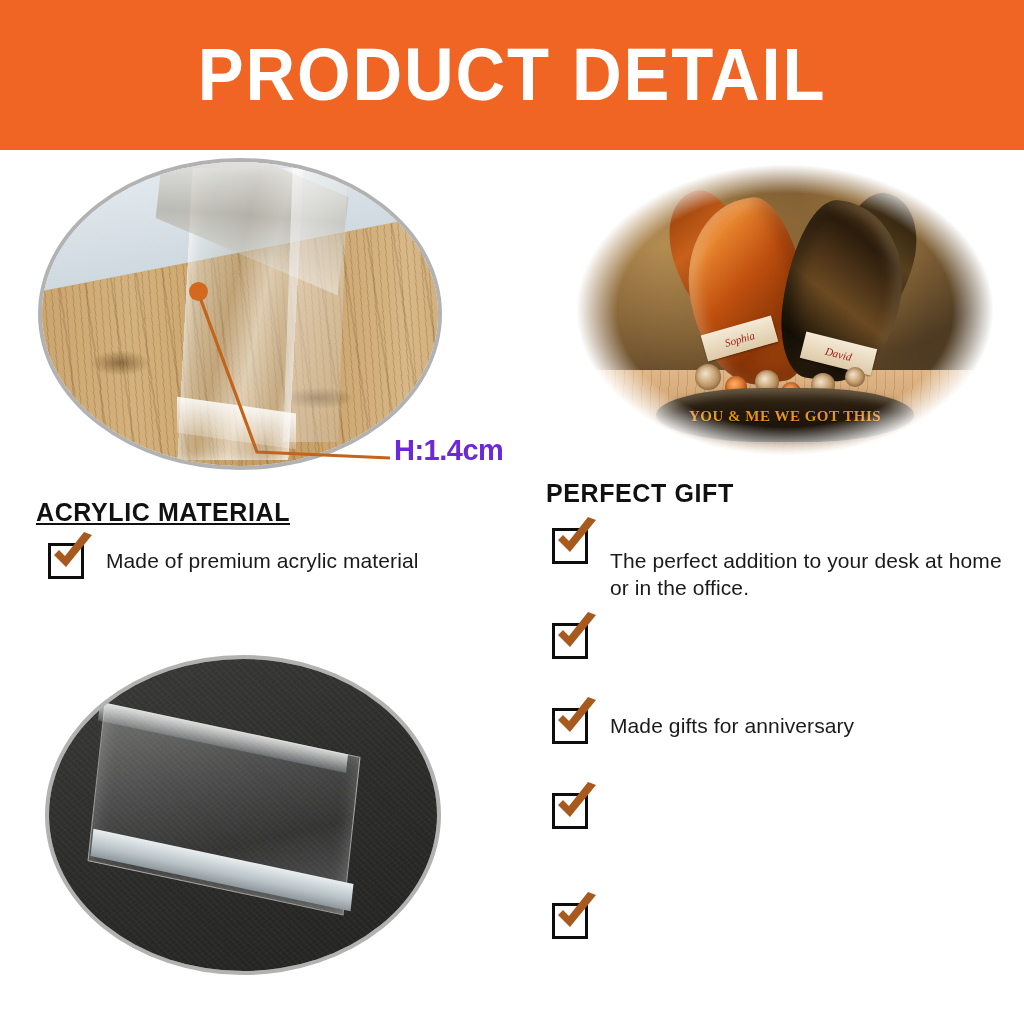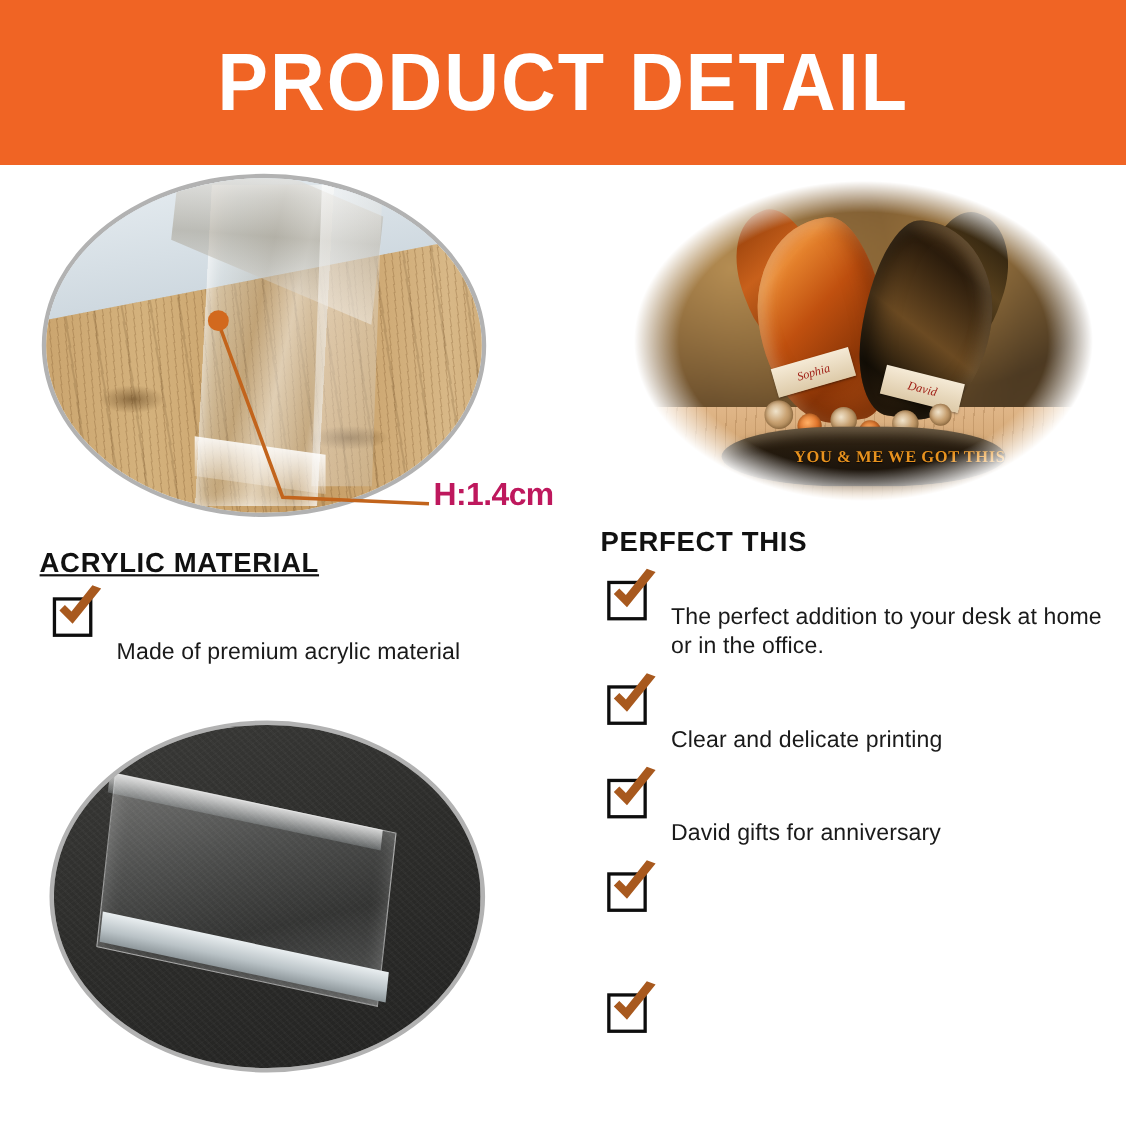--- a/index.html
+++ b/index.html
@@ -85,21 +85,21 @@
   }
 
   
   #callout-dot {
     position:absolute; left:189px; top:282px; width:19px; height:19px;
     border-radius:50%; background:#D2691E;
   }
   #callout-line { position:absolute; left:140px; top:270px; width:290px; height:200px; pointer-events:none; }
   #callout-label {
     position:absolute; left:394px; top:434px;
-    color:#be185d; font-weight:700; font-size:29px;
+    color:#6d28d9; font-weight:700; font-size:29px;
     font-family:"Liberation Sans", sans-serif;
     letter-spacing:-0.5px; white-space:nowrap;
   }
 
   
   #photo-figurine {
     left:570px; top:160px; width:430px; height:300px;
     border-radius:50%;
     -webkit-mask-image:radial-gradient(ellipse 50% 50% at 50% 50%, #000 78%, transparent 97%);
             mask-image:radial-gradient(ellipse 50% 50% at 50% 50%, #000 78%, transparent 97%);
@@ -162,21 +162,21 @@
     box-shadow:inset 0 0 4px rgba(80,50,20,.6);
   }
   .rose-orange {
     background:radial-gradient(circle at 42% 38%, #ffb066 0%, #e2742a 50%, #9c4209 100%);
   }
   .fig-base {
     position:absolute; left:20%; top:76%; width:60%; height:18%;
     border-radius:50%/60%;
     background:linear-gradient(180deg,#3a2c1a 0%,#241a0e 40%,#16100a 100%);
     box-shadow:inset 0 6px 10px rgba(255,235,200,.25), 0 4px 8px rgba(0,0,0,.4);
-    display:flex; align-items:flex-end; justify-content:flex-end;
+    display:flex; align-items:flex-end; justify-content:center;
     padding-bottom:4%;
   }
   #figurine-base-text {
     font-family:"Liberation Serif", serif; font-weight:700;
     color:#E8921E; font-size:15px; letter-spacing:.5px;
     text-shadow:0 1px 1px rgba(0,0,0,.8);
     white-space:nowrap;
   }
 
   
@@ -222,21 +222,20 @@
   .checkbox {
     position:relative; flex:0 0 auto;
     width:36px; height:36px;
     border:3px solid #0d0d0d; background:#ffffff;
   }
   .checkbox svg { position:absolute; left:-2px; top:-13px; width:46px; height:46px; overflow:visible; }
   .feature-text {
     font-family:"Liberation Sans", sans-serif;
     font-size:21px; color:#1a1a1a; line-height:1.28;
     letter-spacing:.1px;
-    margin-top:32px;
   }
   .cb-gap { width:22px; flex:0 0 auto; }
 
   #feature-acrylic-0 { left:48px; top:543px; width:470px; }
   #feature-gift-0 { left:552px; top:528px; width:452px; }
   #feature-gift-1 { left:552px; top:623px; width:452px; }
   #feature-gift-2 { left:552px; top:708px; width:452px; }
   #feature-gift-3 { left:552px; top:793px; width:460px; }
   #feature-gift-4 { left:552px; top:903px; width:452px; }
   #feature-gift-0 .feature-text,
@@ -309,50 +308,49 @@
 <div class="feature-row" id="feature-acrylic-0">
   <div class="checkbox">
     <svg viewBox="0 0 46 46">
       <path d="M5 22 L17 34 L43 2 L35 -1 L16 23 L10 17 Z" fill="#A8591E"></path>
     </svg>
   </div>
   <div class="cb-gap"></div>
   <div class="feature-text">Made of premium acrylic material</div>
 </div>
 
-<div class="section-heading" id="heading-gift">PERFECT THIS</div>
+<div class="section-heading" id="heading-gift">PERFECT GIFT</div>
 
 <div class="feature-row" id="feature-gift-0">
   <div class="checkbox">
     <svg viewBox="0 0 46 46">
       <path d="M5 22 L17 34 L43 2 L35 -1 L16 23 L10 17 Z" fill="#A8591E"></path>
     </svg>
   </div>
   <div class="cb-gap"></div>
   <div class="feature-text">The perfect addition to your desk at home or in the office.</div>
 </div>
 
 <div class="feature-row" id="feature-gift-1">
   <div class="checkbox">
     <svg viewBox="0 0 46 46">
       <path d="M5 22 L17 34 L43 2 L35 -1 L16 23 L10 17 Z" fill="#A8591E"></path>
     </svg>
   </div>
   <div class="cb-gap"></div>
-  <div class="feature-text">Clear and delicate printing</div>
 </div>
 
 <div class="feature-row" id="feature-gift-2">
   <div class="checkbox">
     <svg viewBox="0 0 46 46">
       <path d="M5 22 L17 34 L43 2 L35 -1 L16 23 L10 17 Z" fill="#A8591E"></path>
     </svg>
   </div>
   <div class="cb-gap"></div>
-  <div class="feature-text">David gifts for anniversary</div>
+  <div class="feature-text">Made gifts for anniversary</div>
 </div>
 
 <div class="feature-row" id="feature-gift-3">
   <div class="checkbox">
     <svg viewBox="0 0 46 46">
       <path d="M5 22 L17 34 L43 2 L35 -1 L16 23 L10 17 Z" fill="#A8591E"></path>
     </svg>
   </div>
   <div class="cb-gap"></div>
 </div>

